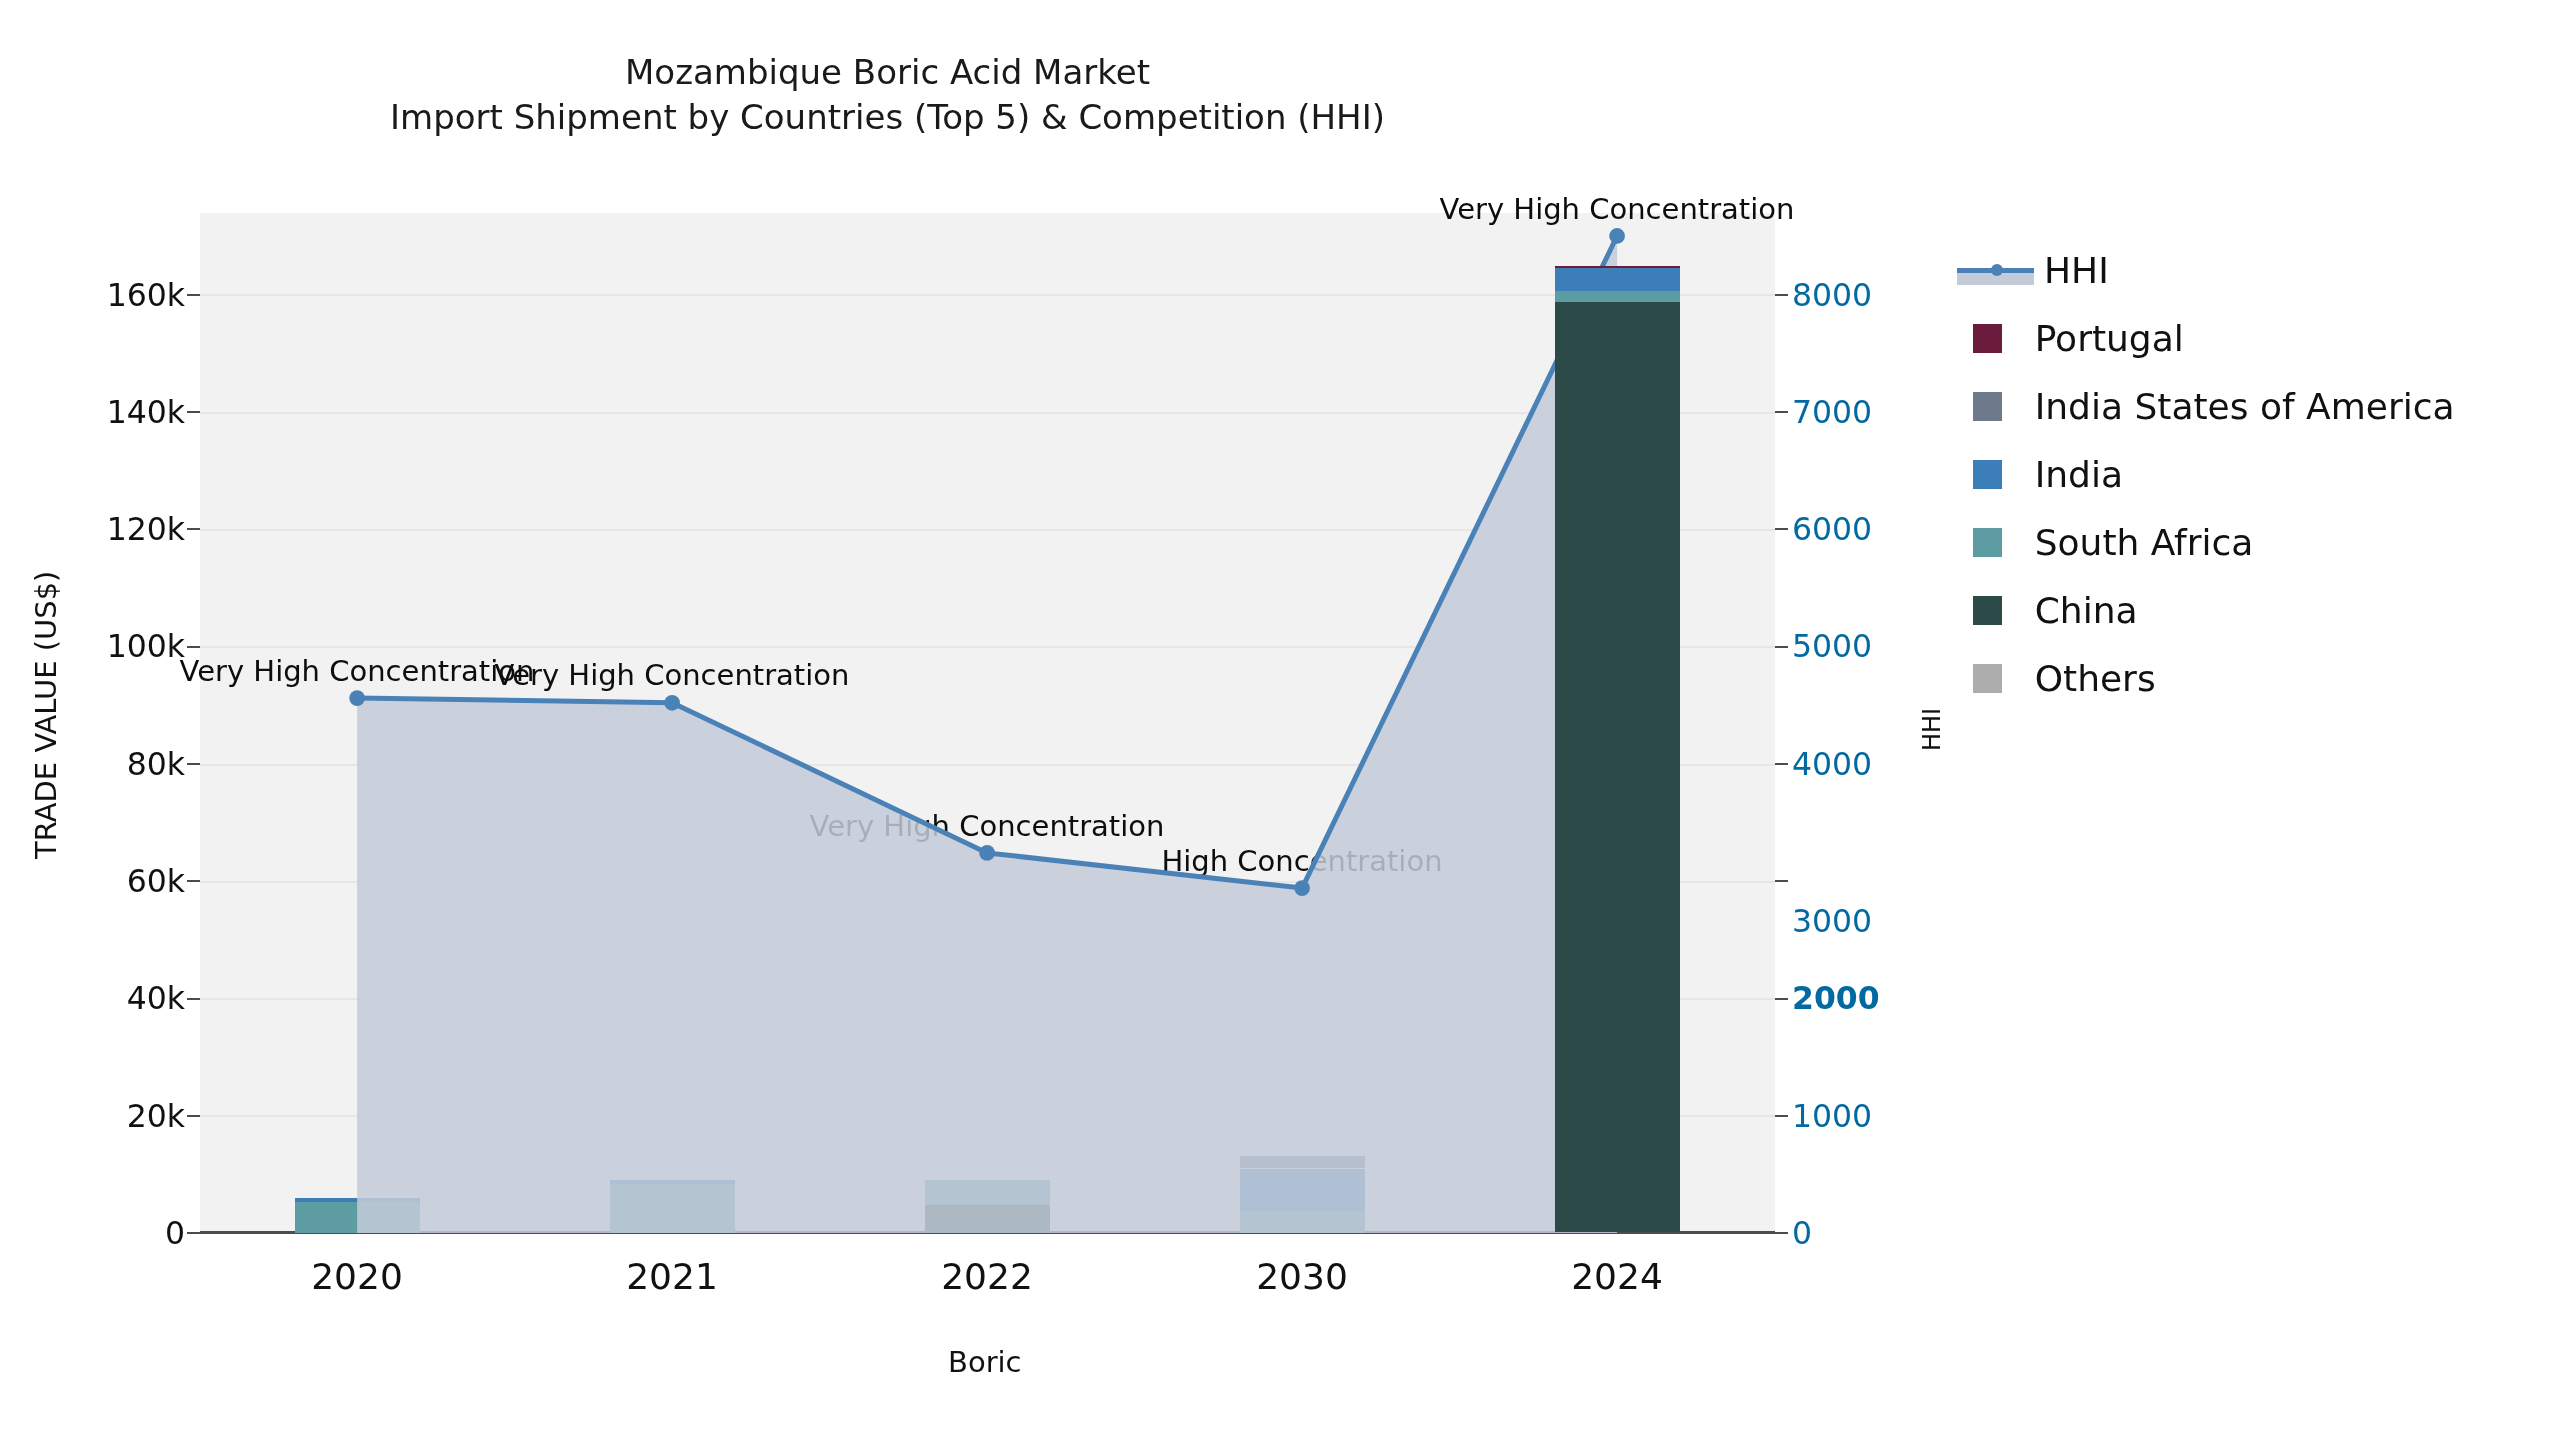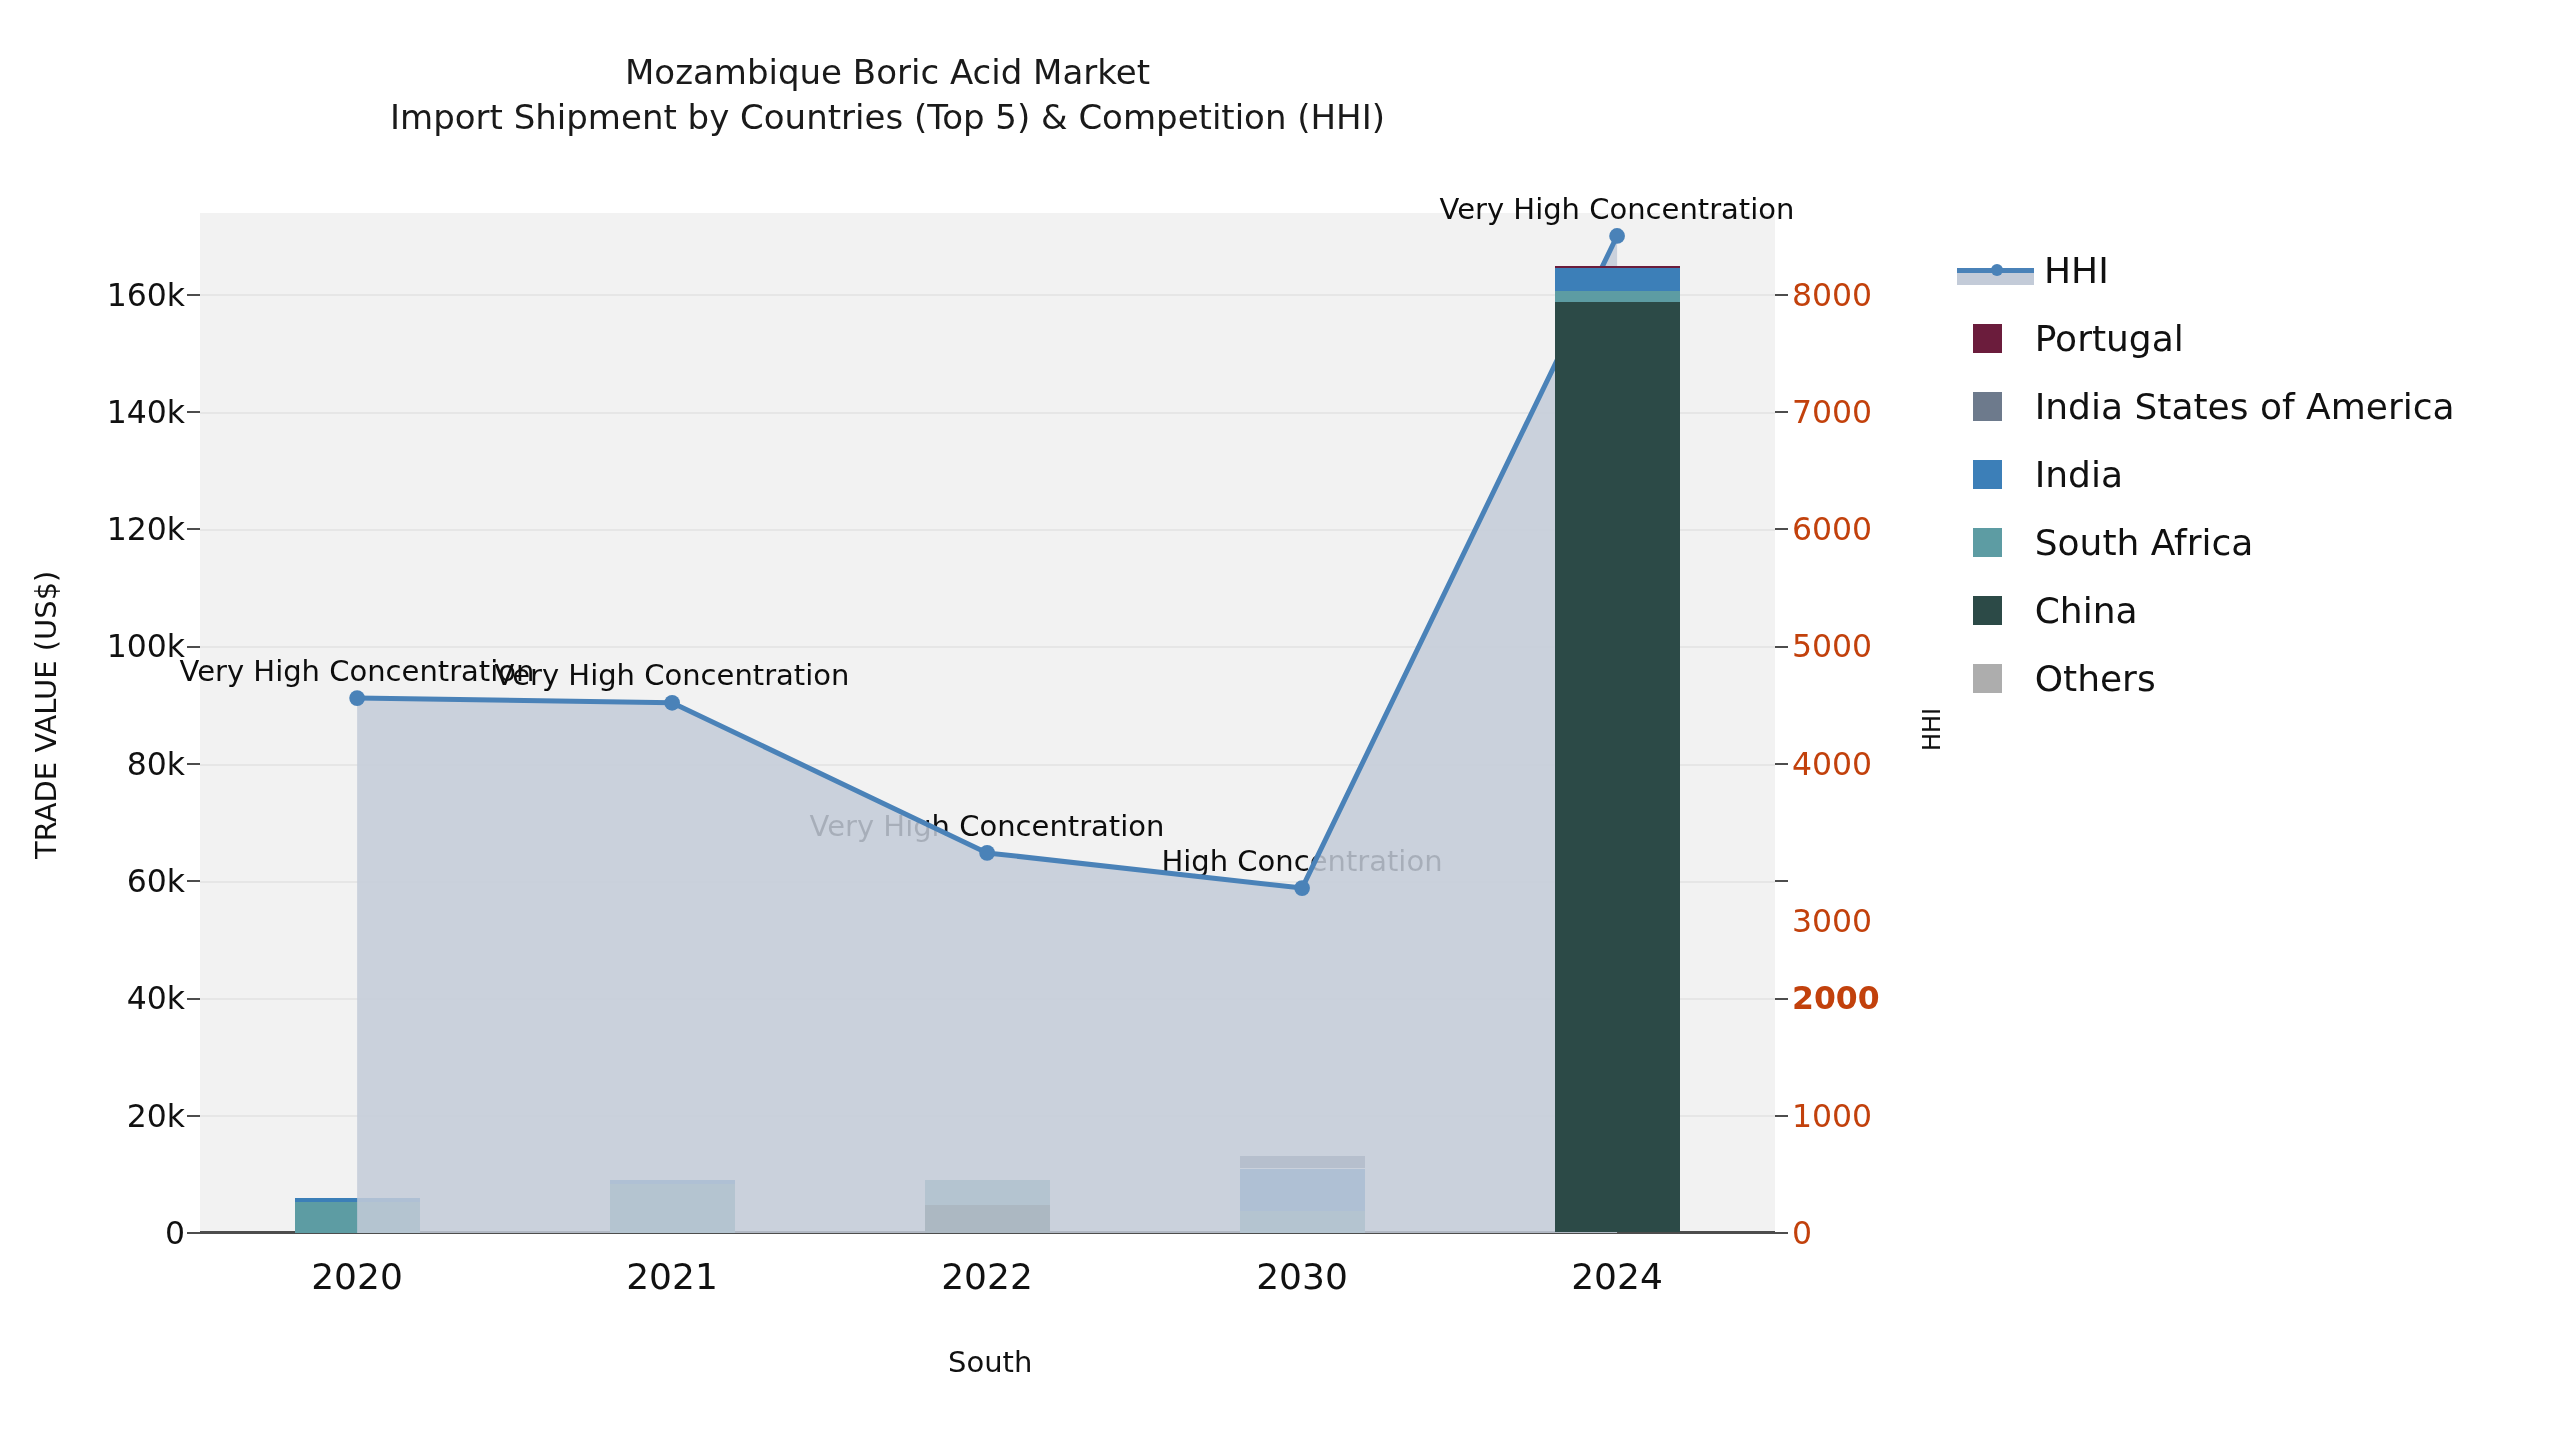--- a/index.html
+++ b/index.html
@@ -6,21 +6,21 @@
   body{width:2576px;height:1449px;font-family:"DejaVu Sans",sans-serif;overflow:hidden;}
   #root{position:relative;width:2576px;height:1449px;}
 
   .title-block{position:absolute;left:0;top:50px;width:1775px;text-align:center;}
   .title-line{font-size:34px;color:#1a1a1a;line-height:1.32;white-space:nowrap;}
 
   .plot{position:absolute;left:200px;top:213px;width:1575px;height:1020px;background:#f2f2f2;}
   .grid-line{position:absolute;left:0;width:100%;height:2.1px;background:#e6e6e6;}
   .axis-bottom{position:absolute;left:200px;top:1231px;width:1575px;height:2.9px;background:#4d4d4d;}
   .ylab-left{position:absolute;left:0;width:43px;text-align:right;transform:translateY(-50%);font-size:31.5px;color:#111;white-space:nowrap;}
-  .ylab-right{position:absolute;text-align:left;transform:translateY(-50%);font-size:31.5px;color:#c2410c;white-space:nowrap;}
+  .ylab-right{position:absolute;text-align:left;transform:translateY(-50%);font-size:31.5px;color:#0369a1;white-space:nowrap;}
   .tickmark{position:absolute;width:13px;height:2.1px;background:#4d4d4d;}
 
   .axis-title-left{position:absolute;font-size:29px;color:#111;white-space:nowrap;
     transform:rotate(-90deg);transform-origin:left top;}
   .axis-title-right{position:absolute;font-size:24px;color:#111;white-space:nowrap;
     transform:rotate(-90deg);transform-origin:left top;}
   .axis-title-x{position:absolute;font-size:29px;color:#111;white-space:nowrap;}
 
   .xtick{position:absolute;transform:translateX(-50%);font-size:36px;color:#111;white-space:nowrap;}
 
@@ -148,21 +148,21 @@
         <div class="seg" style="bottom: 941px; height: 23px; background: rgb(60, 127, 184);"></div>
         <div class="seg" style="bottom: 964px; height: 2.3px; background: rgb(107, 28, 60);"></div>
       </div>
     </div>
   <div id="layer-annos-top">
       <div class="anno" style="left: 1617px; top: 192px;">Very High Concentration</div>
     </div>
 
   <div class="axis-title-left" id="axis-title-left" style="left: 29px; top: 859px;">TRADE VALUE (US$)</div>
   <div class="axis-title-right" id="axis-title-right" style="left: 1918px; top: 751px;">HHI</div>
-  <div class="axis-title-x" id="axis-title-x" style="left: 948px; top: 1345px;">South</div>
+  <div class="axis-title-x" id="axis-title-x" style="left: 948px; top: 1345px;">Boric</div>
 
   <div class="legend" id="legend">
       <div class="legend-row">
         <div class="legend-line-key">
           <div class="band"></div>
           <div class="ln" style="background: rgb(74, 130, 184);"></div>
           <div class="dot" style="background: rgb(74, 130, 184);"></div>
         </div>
         <div class="legend-label">HHI</div>
       </div>

